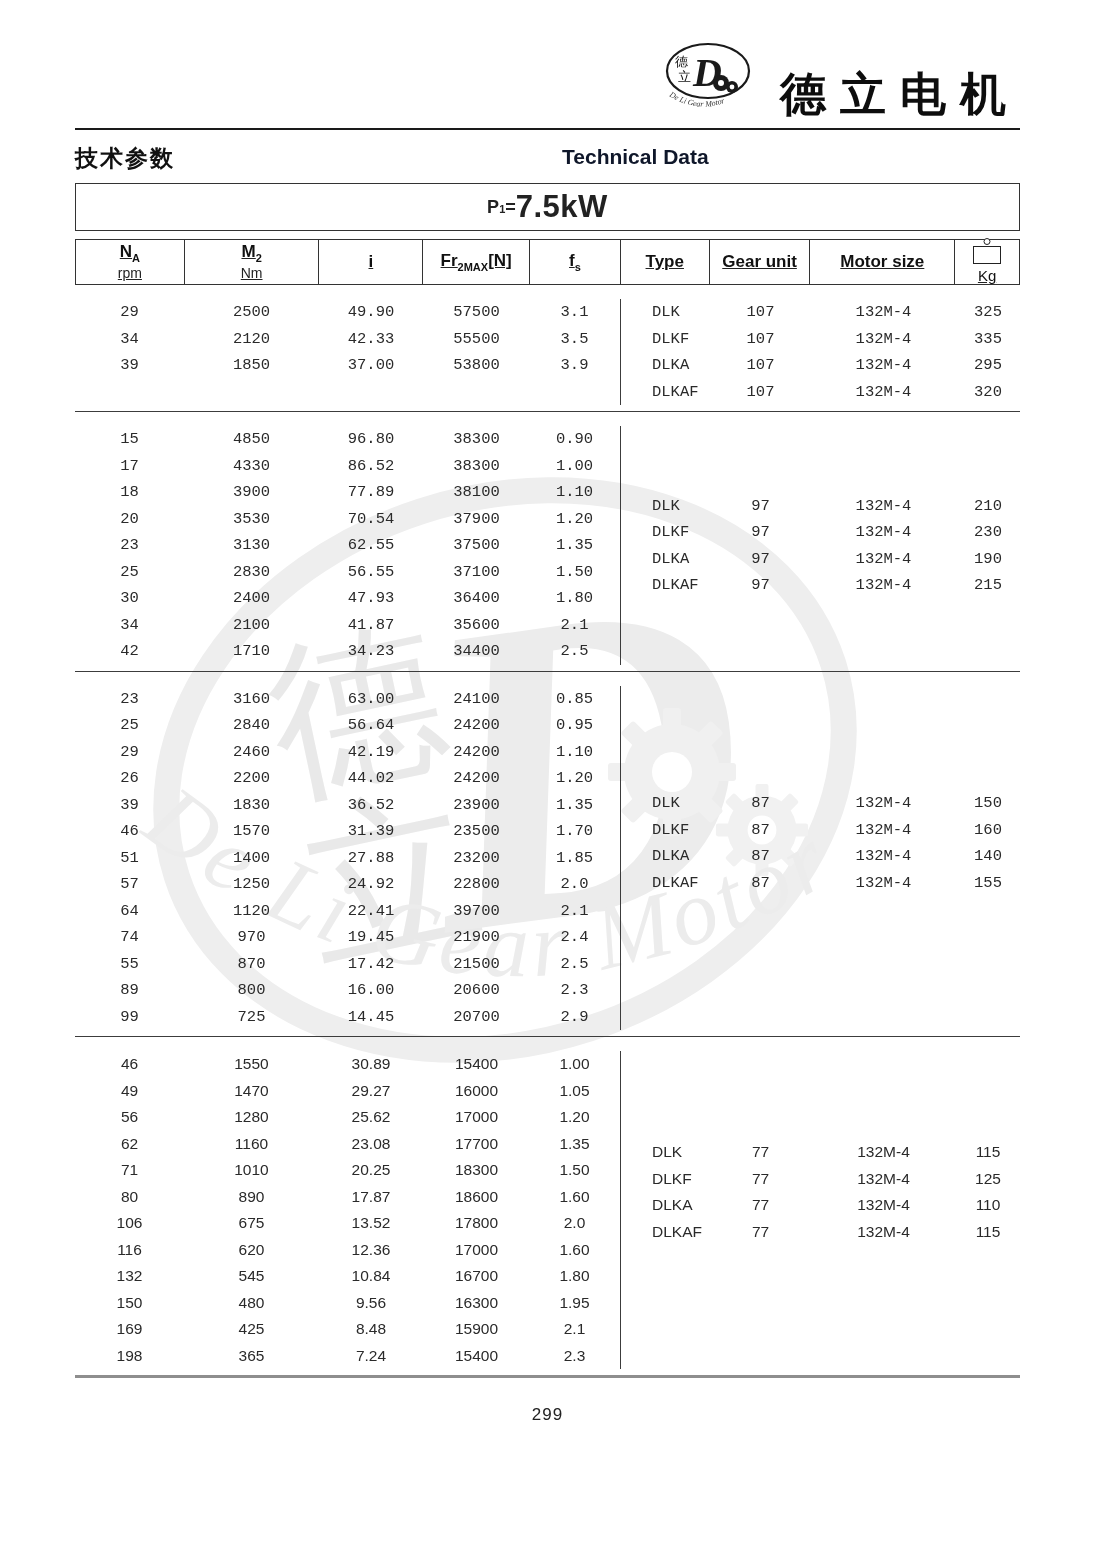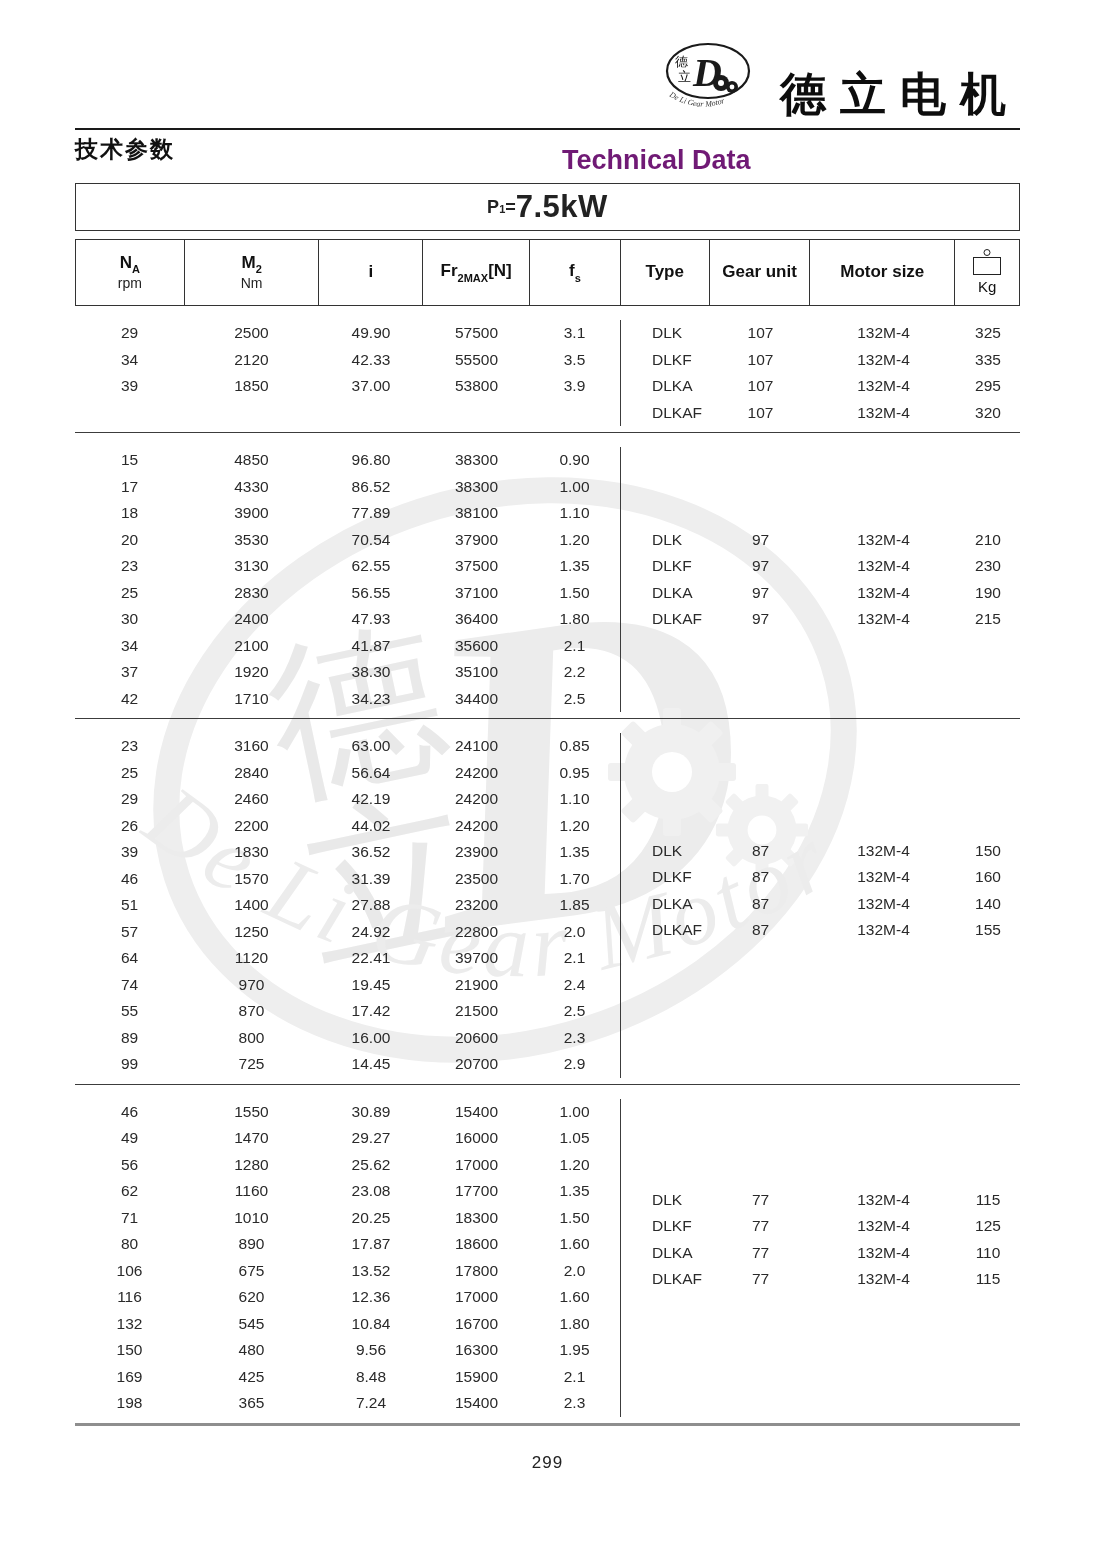--- a/index.html
+++ b/index.html
@@ -15,57 +15,57 @@
   .brand-row{height:122px; display:flex; align-items:flex-end; justify-content:flex-end; gap:26px; padding-bottom:6px;}
   .brand-logo{width:92px; height:82px; flex:0 0 auto;}
   .brand-name{
     font-family:"Liberation Serif", serif; font-weight:bold; font-size:46px;
     letter-spacing:14px; color:#0d0d0d; line-height:1; padding-bottom:4px; white-space:nowrap;
   }
   .brand-rule{border-top:2.6px solid #1a1a1a; height:0;}
 
   
   .section-titles{position:relative; height:53px;}
-  .title-cn{position:absolute; left:0; top:4px; font-size:23px; font-weight:bold; color:#111; letter-spacing:2px;}
-  .title-en{position:absolute; left:487px; top:15px; font-size:27px; font-weight:bold; color:#701a75;}
+  .title-cn{position:absolute; left:0; top:13px; font-size:23px; font-weight:bold; color:#111; letter-spacing:2px;}
+  .title-en{position:absolute; left:487px; top:15px; font-size:21px; font-weight:bold; color:#0f172a;}
 
   
   .power-box{
     box-sizing:border-box; height:48px; border:1.6px solid #333;
     display:flex; align-items:center; justify-content:center; margin-bottom:8px;
   }
   .power-box .pp{font-size:18px; font-weight:bold;}
   .power-box sub{font-size:11px; font-weight:bold; position:relative; bottom:-2px;}
   .power-box .peq{font-size:18px; font-weight:bold;}
   .power-box .pv{font-size:31px; font-weight:bold; letter-spacing:0.5px;}
 
   
   .thead{
-    box-sizing:border-box; display:flex; height:67px; border:1.5px solid #333;
+    box-sizing:border-box; display:flex; height:46px; border:1.5px solid #333;text-decoration:underline;
   }
   .th{
     box-sizing:border-box; border-right:1.5px solid #333;
     display:flex; flex-direction:column; align-items:center; justify-content:center;
   }
   .th:last-child{border-right:none;}
   .th-main{font-size:17px; font-weight:bold; color:#111; line-height:1.1;}
   .th-main sub{font-size:11px; font-weight:bold; position:relative; bottom:-1px;}
   .th-unit{font-size:14px; color:#222; line-height:1.1; margin-top:2px;}
   .w-c0{width:109px;} .w-c1{width:135px;} .w-c2{width:104px;} .w-c3{width:107px;} .w-c4{width:91px;}
   .w-c5{width:89px;}  .w-c6{width:101px;} .w-c7{width:145px;} .w-c8{width:64px;}
   .kg-icon{width:26px; height:16px; border:1.6px solid #222; position:relative; margin-bottom:3px; margin-top:6px;}
   .kg-icon::before{
     content:''; position:absolute; width:5px; height:5px; border:1.5px solid #222;
     border-radius:50%; top:-9px; left:50%; transform:translateX(-50%); background:#fff;
   }
   .kg-label{font-size:15px; color:#111;}
 
   
   .block{display:flex; padding:14px 0 6px 0;}
-  .block.sep{border-bottom:1.5px solid #3c3c3c;}
+  .block.sep{border-bottom:1.5px solid #3c3c3c;font-family:Liberation Mono, monospace;}
   .left{box-sizing:border-box; width:546px; border-right:1.4px solid #3c3c3c;}
   .right{width:399px;}
   .right.align-center{align-self:center;}
   .block:nth-child(3) .right{position:relative; top:-15px;}
   .block:nth-child(4) .right{position:relative; top:-18px;}
   .row{display:flex; height:26.5px; align-items:center; font-size:15.5px; color:#2a2a2a;}
   .c{text-align:center;}
   .c0{width:109px;} .c1{width:135px;} .c2{width:104px;} .c3{width:107px;} .c4{width:89px;}
   .rc{text-align:center;}
   .rc0{box-sizing:border-box; width:89px; text-align:left; padding-left:31px;}
@@ -291,27 +291,20 @@
               <div class="c c4">1.80</div>
             </div>
             <div class="row">
               <div class="c c0">34</div>
               <div class="c c1">2100</div>
               <div class="c c2">41.87</div>
               <div class="c c3">35600</div>
               <div class="c c4">2.1</div>
             </div>
             <div class="row">
-              <div class="c c0">37</div>
-              <div class="c c1">1920</div>
-              <div class="c c2">38.30</div>
-              <div class="c c3">35100</div>
-              <div class="c c4">2.2</div>
-            </div>
-            <div class="row">
               <div class="c c0">42</div>
               <div class="c c1">1710</div>
               <div class="c c2">34.23</div>
               <div class="c c3">34400</div>
               <div class="c c4">2.5</div>
             </div>
           </div>
           <div class="right align-center">
             <div class="row">
               <div class="rc rc0">DLK</div>

